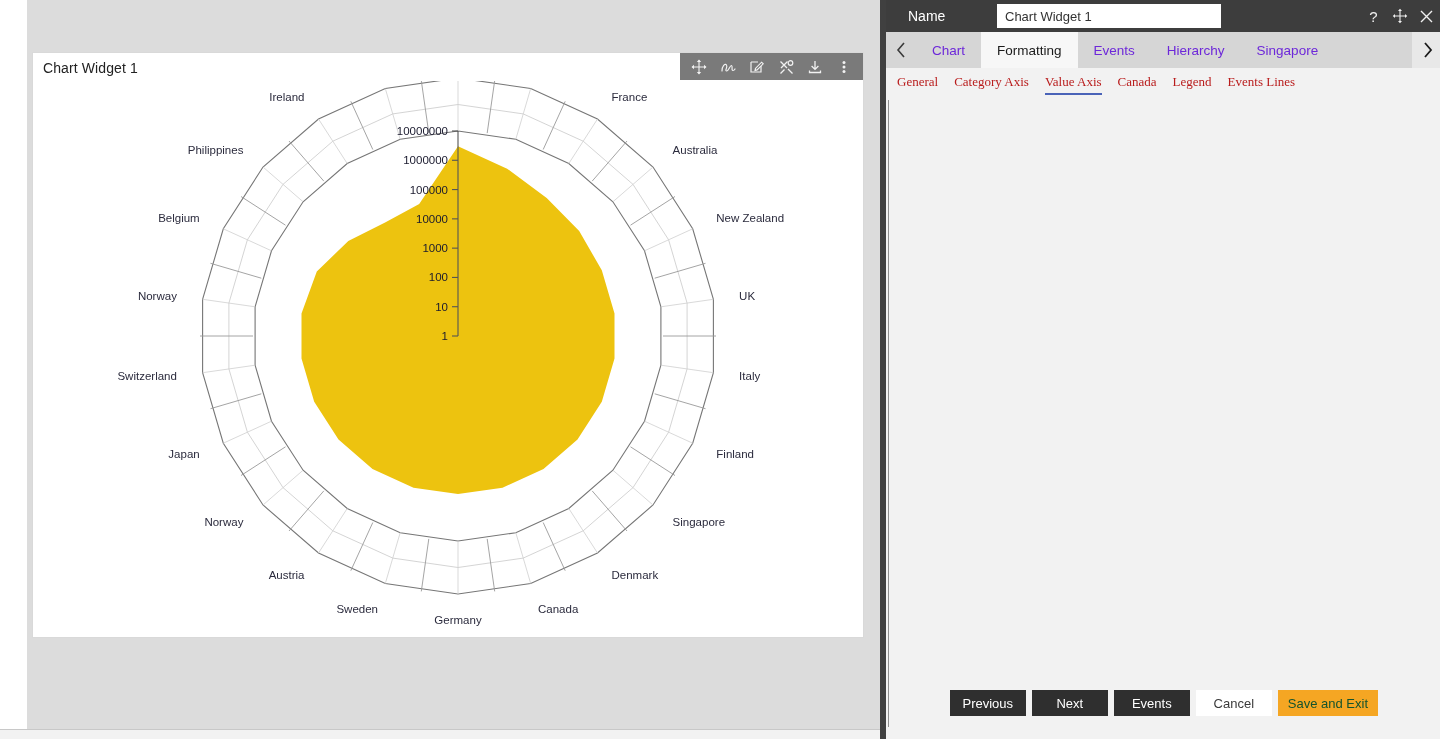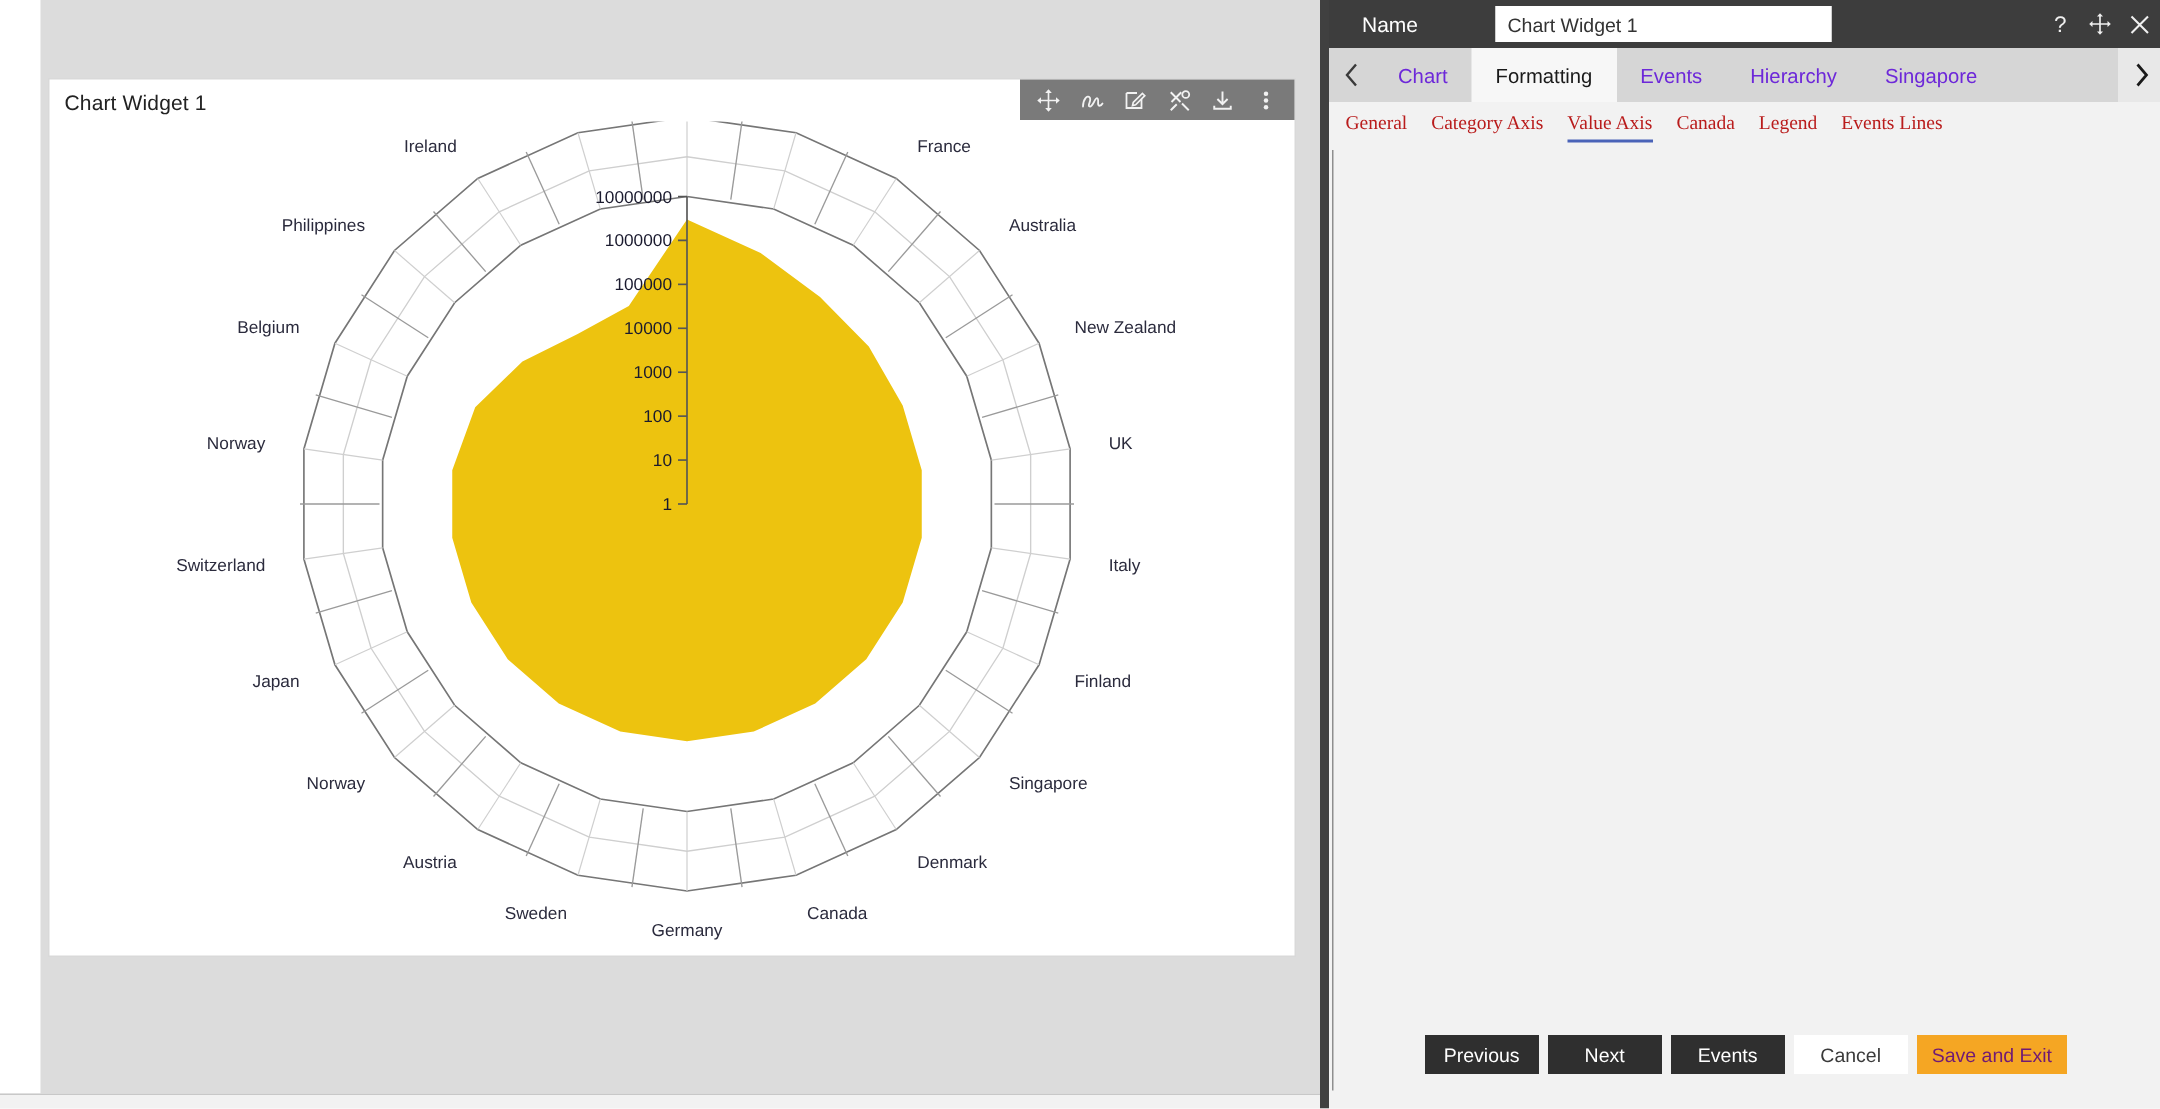--- a/index.html
+++ b/index.html
@@ -114,21 +114,21 @@
     position: absolute; left: 0; bottom: 22px; width: 556px; height: 28px;
     display: flex; justify-content: flex-end; align-items: center;
     padding-right: 64px; gap: 6px;
   }
   .fbtn {
     height: 26px; min-width: 76px; display: flex; align-items: center;
     justify-content: center; font-size: 13px; cursor: pointer; padding: 0 10px;
   }
   .fbtn.dark { background: #2f2f2f; color: #ffffff; }
   .fbtn.light { background: #ffffff; color: #3a3a3a; }
-  .fbtn.accent { background: #f5a623; color: #701a75; text-align: center; }
+  .fbtn.accent { background: #f5a623; color: #14532d; text-align: center; }
   #panel-bottomstrip {
     position: absolute; left: 0; bottom: 0; width: 556px; height: 12px;
     background: #f2f2f2;
   }
 </style>
 </head>
 <body>
 
 <div id="root">
 

